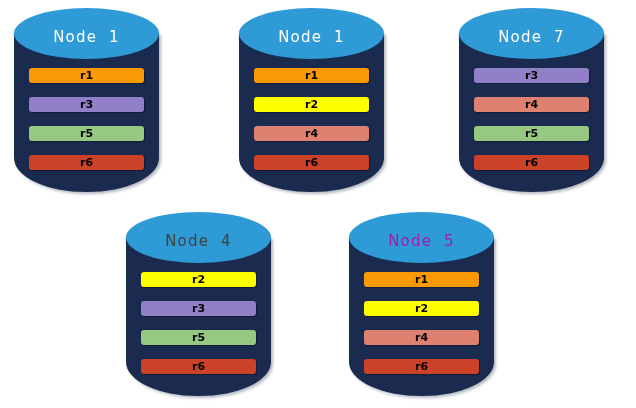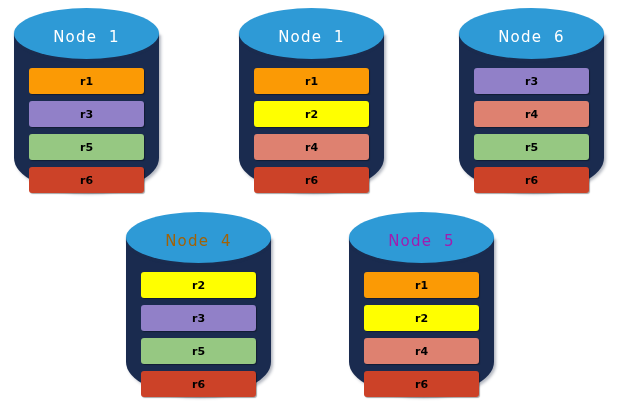--- a/index.html
+++ b/index.html
@@ -72,22 +72,22 @@
   }
 
   .replicas {
     position: absolute;
     left: 15px;
     top: 60px;
     width: 115px;
   }
 
   .replica {
-    height: 26px;
-    margin-bottom: 7px;
+    height: 15px;
+    margin-bottom: 14px;
     border-radius: 3px;
     display: flex;
     align-items: center;
     justify-content: center;
     font-size: 11px;
     font-weight: bold;
     color: #000000;
     font-family: "DejaVu Sans", sans-serif;
     box-shadow: 1px 1px 1px rgba(0,0,0,0.35);
   }
@@ -114,32 +114,32 @@
       <div class="replicas">
         <div class="replica" style="background: rgb(251, 154, 5); color: rgb(0, 0, 0);">r1</div>
         <div class="replica" style="background: rgb(255, 255, 0); color: rgb(0, 0, 0);">r2</div>
         <div class="replica" style="background: rgb(222, 129, 112); color: rgb(0, 0, 0);">r4</div>
         <div class="replica" style="background: rgb(204, 66, 40); color: rgb(0, 0, 0);">r6</div>
       </div>
     </div>
     <div class="node" style="left: 455px; top: 8px;">
       <div class="cyl-body" style="background: rgb(26, 43, 79);"></div>
       <div class="cyl-top" style="background: rgb(46, 154, 214);"></div>
-      <div class="node-label" style="color: rgb(255, 255, 255);">Node  6</div>
+      <div class="node-label" style="color: rgb(255, 255, 255);">Node  7</div>
       <div class="replicas">
         <div class="replica" style="background: rgb(145, 128, 200); color: rgb(0, 0, 0);">r3</div>
         <div class="replica" style="background: rgb(222, 129, 112); color: rgb(0, 0, 0);">r4</div>
         <div class="replica" style="background: rgb(150, 200, 130); color: rgb(0, 0, 0);">r5</div>
         <div class="replica" style="background: rgb(204, 66, 40); color: rgb(0, 0, 0);">r6</div>
       </div>
     </div>
     <div class="node" style="left: 122px; top: 212px;">
       <div class="cyl-body" style="background: rgb(26, 43, 79);"></div>
       <div class="cyl-top" style="background: rgb(46, 154, 214);"></div>
-      <div class="node-label" style="color: #a16207;">Node  4</div>
+      <div class="node-label" style="color: #404040;">Node  4</div>
       <div class="replicas">
         <div class="replica" style="background: rgb(255, 255, 0); color: rgb(0, 0, 0);">r2</div>
         <div class="replica" style="background: rgb(145, 128, 200); color: rgb(0, 0, 0);">r3</div>
         <div class="replica" style="background: rgb(150, 200, 130); color: rgb(0, 0, 0);">r5</div>
         <div class="replica" style="background: rgb(204, 66, 40); color: rgb(0, 0, 0);">r6</div>
       </div>
     </div>
     <div class="node" style="left: 345px; top: 212px;">
       <div class="cyl-body" style="background: rgb(26, 43, 79);"></div>
       <div class="cyl-top" style="background: rgb(46, 154, 214);"></div>

